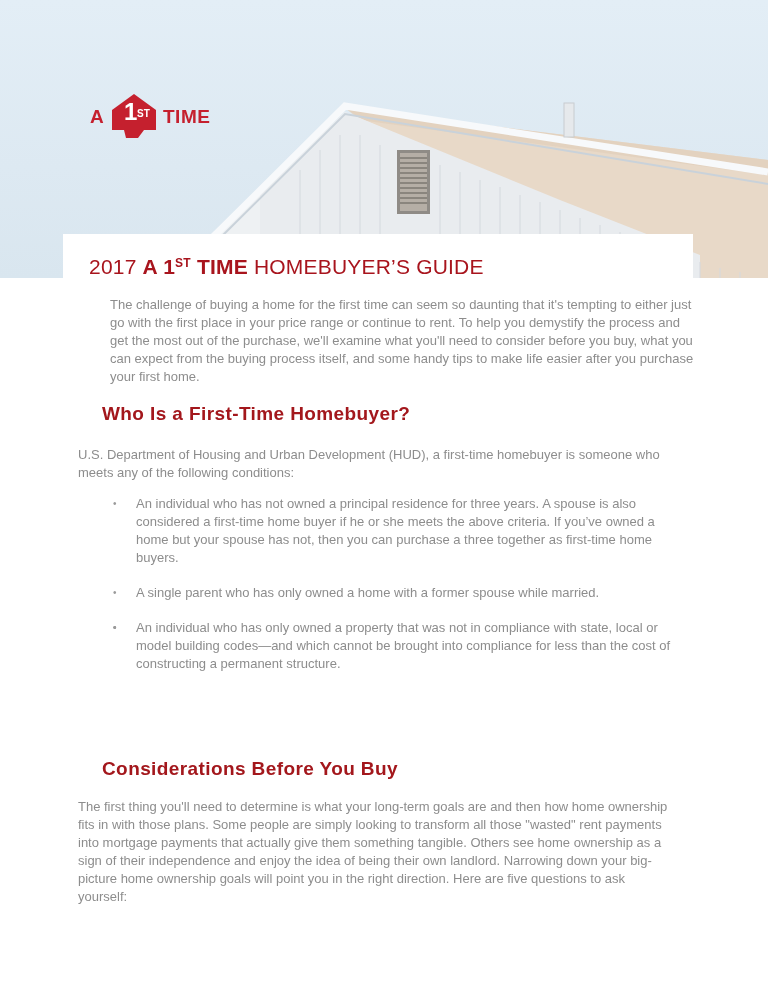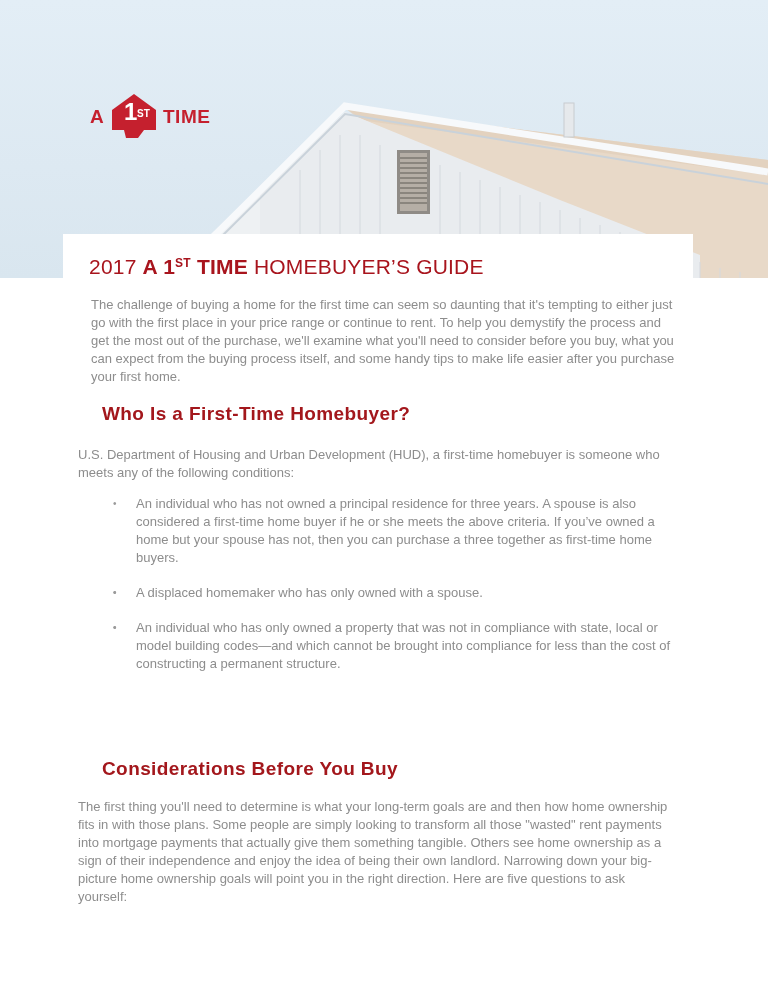--- a/index.html
+++ b/index.html
@@ -30,21 +30,21 @@
     }
 
     .title {
       position: absolute; left: 89px; top: 255px; font-size: 21px; color: #a8141d;
       letter-spacing: 0.2px; white-space: nowrap;
     }
     .title b { font-weight: bold; }
     .title sup { font-size: 12px; vertical-align: 7px; font-weight: bold; }
 
     .intro {
-      position: absolute; left: 91px; top: 296px; width: 590px;
+      position: absolute; left: 110px; top: 296px; width: 590px;
       font-size: 13px; line-height: 18px; color: #8d8d8d;
     }
 
     h2 {
       position: absolute; left: 102px; font-size: 19px; font-weight: bold;
       color: #a3171c; letter-spacing: 0.4px;
     }
     .p {
       position: absolute; left: 78px; width: 590px; font-size: 13px; line-height: 18px; color: #8d8d8d;
     }
@@ -134,20 +134,20 @@
   <span>HOMEBUYER’S GUIDE</span>
 </div>
 
 <p class="intro">The challenge of buying a home for the first time can seem so daunting that it's tempting to either just go with the first place in your price range or continue to rent. To help you demystify the process and get the most out of the purchase, we'll examine what you'll need to consider before you buy, what you can expect from the buying process itself, and some handy tips to make life easier after you purchase your first home.</p>
 
 <h2 style="top:403px;">Who Is a First-Time Homebuyer?</h2>
 <p class="p" style="top:446px;">U.S. Department of Housing and Urban Development (HUD), a first-time homebuyer is someone who meets any of the following conditions:</p>
 
 <ul class="bullets">
   <li><span class="dot">•</span><span>An individual who has not owned a principal residence for three years. A spouse is also considered a first-time home buyer if he or she meets the above criteria. If you’ve owned a home but your spouse has not, then you can purchase a three together as first-time home buyers.</span></li>
+  <li><span class="dot">•</span><span>A single parent who has only owned a home with a former spouse while married.</span></li>
   <li><span class="dot">•</span></li>
-  <li><span class="dot">•</span><span>A displaced homemaker who has only owned with a spouse.</span></li>
   <li><span class="dot">•</span></li>
   <li><span class="dot">•</span><span>An individual who has only owned a property that was not in compliance with state, local or model building codes—and which cannot be brought into compliance for less than the cost of constructing a permanent structure.</span></li>
 </ul>
 
 <h2 style="top:758px;">Considerations Before You Buy</h2>
 <p class="p" style="top:798px;">The first thing you'll need to determine is what your long-term goals are and then how home ownership fits in with those plans. Some people are simply looking to transform all those "wasted" rent payments into mortgage payments that actually give them something tangible. Others see home ownership as a sign of their independence and enjoy the idea of being their own landlord. Narrowing down your big-picture home ownership goals will point you in the right direction. Here are five questions to ask yourself:</p>
 
 </body></html>

